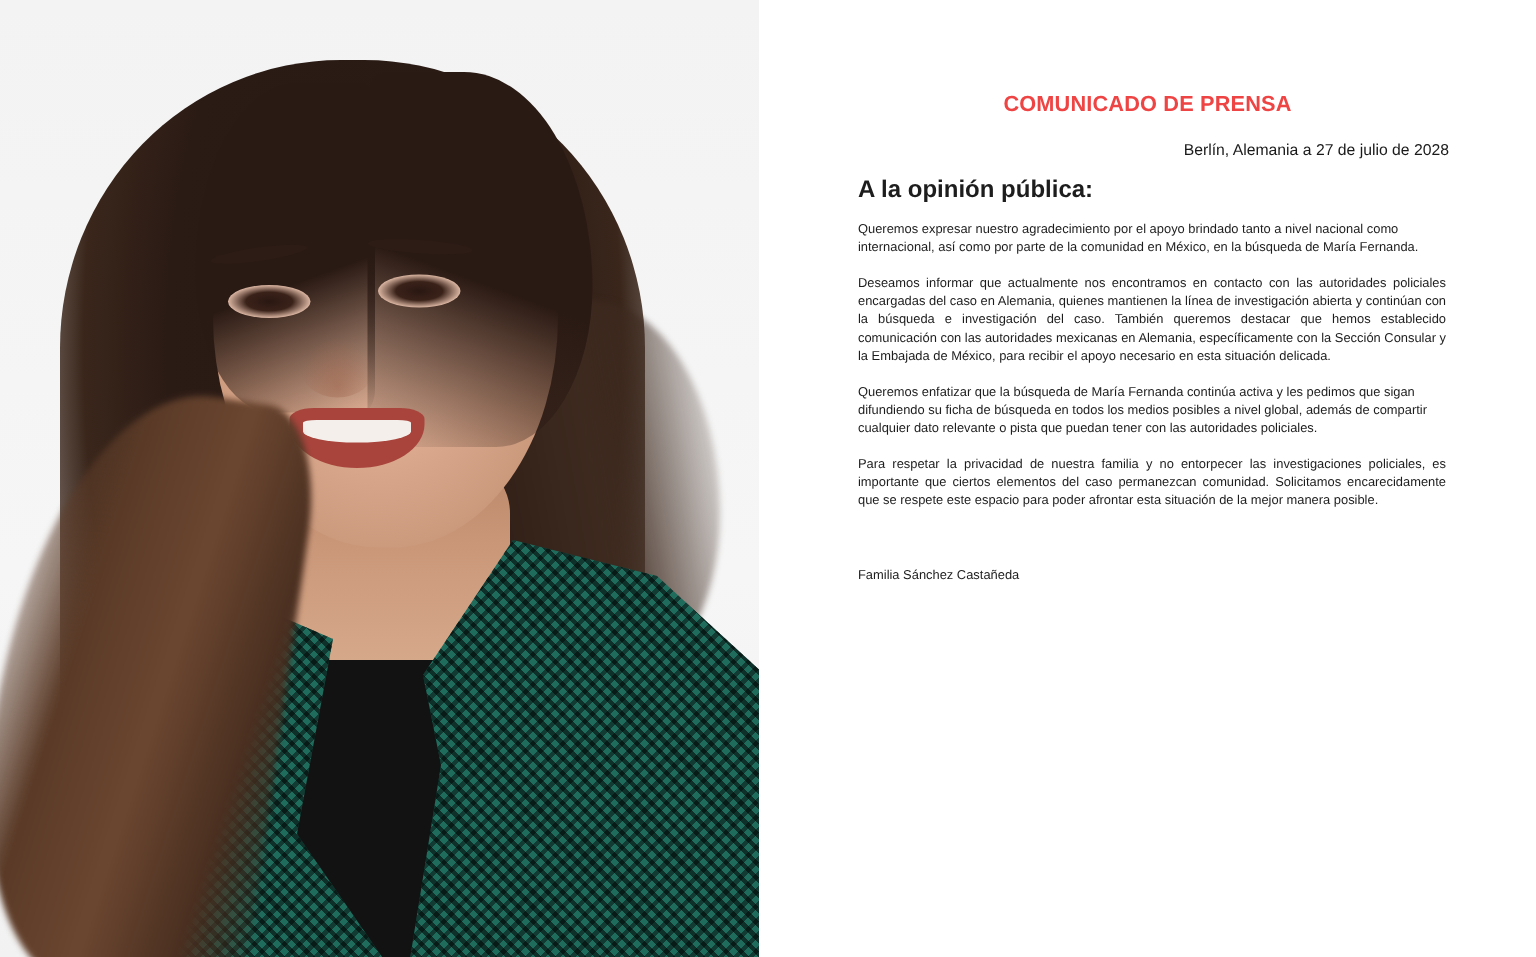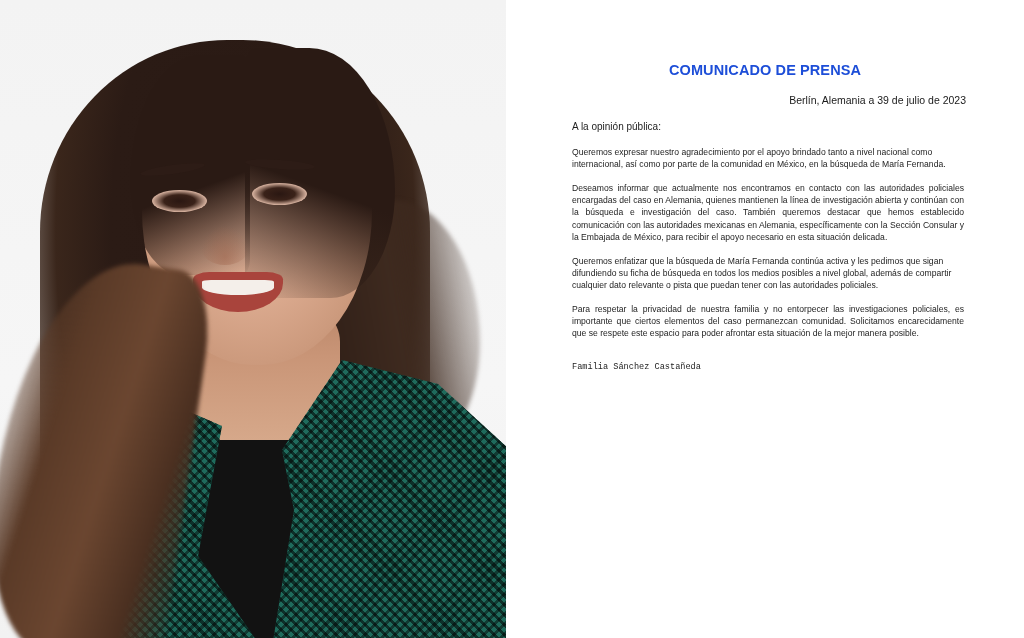--- a/index.html
+++ b/index.html
@@ -97,34 +97,34 @@
     }
 
     
     .doc {
       position: absolute; left: 506px; top: 0; width: 518px; height: 638px;
       background: #ffffff; color: #1a1a1a;
     }
     .doc-title {
       position: absolute; left: 0; width: 518px; top: 62px;
       text-align: center; font-weight: bold; font-size: 14.5px; letter-spacing: 0.1px;
-      color: #1d4ed8;
+      color: #ef4444;
     }
     .doc-date {
       position: absolute; right: 58px; top: 94px;
       font-size: 10.5px; color: #1a1a1a;
     }
     .doc-body {
       position: absolute; left: 66px; width: 392px; top: 121px;
       font-size: 8.6px; line-height: 12.1px; color: #1d1d1d;
     }
     .doc-body p { margin-bottom: 12px; }
     .doc-body p.justify { text-align: justify; }
-    .salutation { font-size: 10px; margin-bottom: 13px !important; }
-    .signature { margin-top: 22px; font-family: Liberation Mono, monospace; }
+    .salutation { font-size: 16px; margin-bottom: 13px !important; font-weight: bold; }
+    .signature { margin-top: 38px; }
   </style>
 </head>
 <body>
 
 <div class="photo" role="img" aria-label="Portrait of María Fernanda smiling, long dark hair, black top and green houndstooth jacket, white background">
   <div class="layer hair-back"></div>
   <div class="layer hair-right-strand"></div>
   <div class="layer neck"></div>
   <div class="layer face"></div>
   <div class="layer hair-part-left"></div>
@@ -137,21 +137,21 @@
   <div class="layer mouth"></div>
   <div class="layer teeth"></div>
   <div class="layer sweater"></div>
   <div class="layer jacket-left"></div>
   <div class="layer jacket-right"></div>
   <div class="layer hair-left-strand"></div>
 </div>
 
 <div class="doc">
   <div class="doc-title">COMUNICADO DE PRENSA</div>
-  <div class="doc-date">Berlín, Alemania a 39 de julio de 2023</div>
+  <div class="doc-date">Berlín, Alemania a 27 de julio de 2028</div>
 
   <div class="doc-body">
     <p class="salutation">A la opinión pública:</p>
     <p>Queremos expresar nuestro agradecimiento por el apoyo brindado tanto a nivel nacional como internacional, así como por parte de la comunidad en México, en la búsqueda de María Fernanda.</p>
     <p class="justify">Deseamos informar que actualmente nos encontramos en contacto con las autoridades policiales encargadas del caso en Alemania, quienes mantienen la línea de investigación abierta y continúan con la búsqueda e investigación del caso. También queremos destacar que hemos establecido comunicación con las autoridades mexicanas en Alemania, específicamente con la Sección Consular y la Embajada de México, para recibir el apoyo necesario en esta situación delicada.</p>
     <p>Queremos enfatizar que la búsqueda de María Fernanda continúa activa y les pedimos que sigan difundiendo su ficha de búsqueda en todos los medios posibles a nivel global, además de compartir cualquier dato relevante o pista que puedan tener con las autoridades policiales.</p>
     <p class="justify">Para respetar la privacidad de nuestra familia y no entorpecer las investigaciones policiales, es importante que ciertos elementos del caso permanezcan comunidad. Solicitamos encarecidamente que se respete este espacio para poder afrontar esta situación de la mejor manera posible.</p>
     <p class="signature">Familia Sánchez Castañeda</p>
   </div>
 </div>

